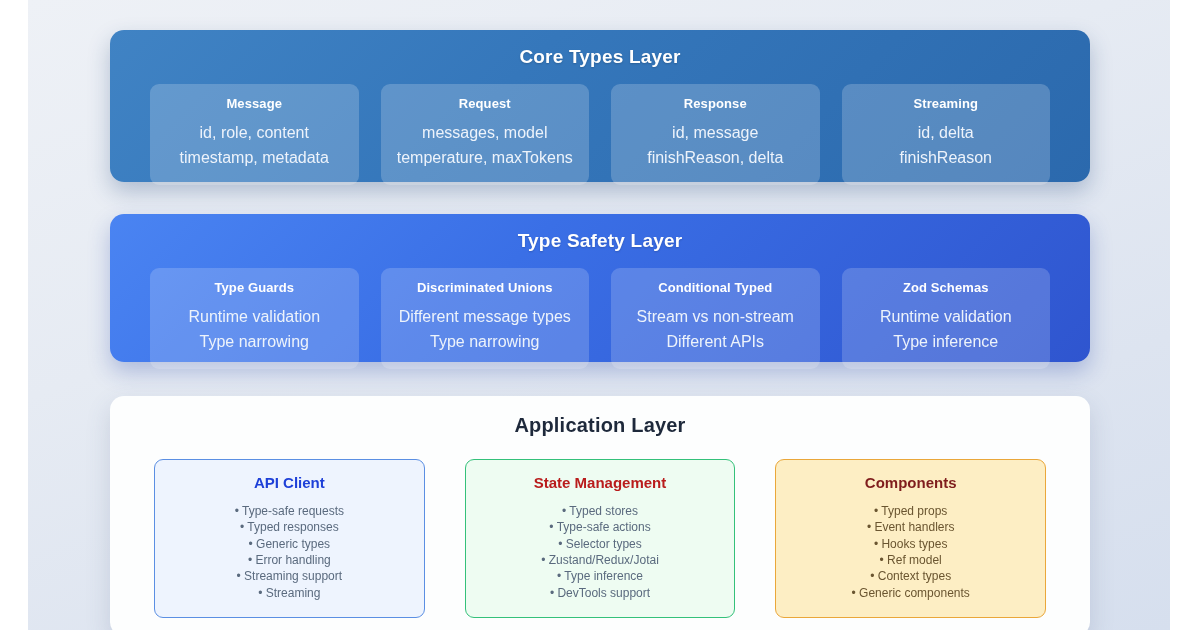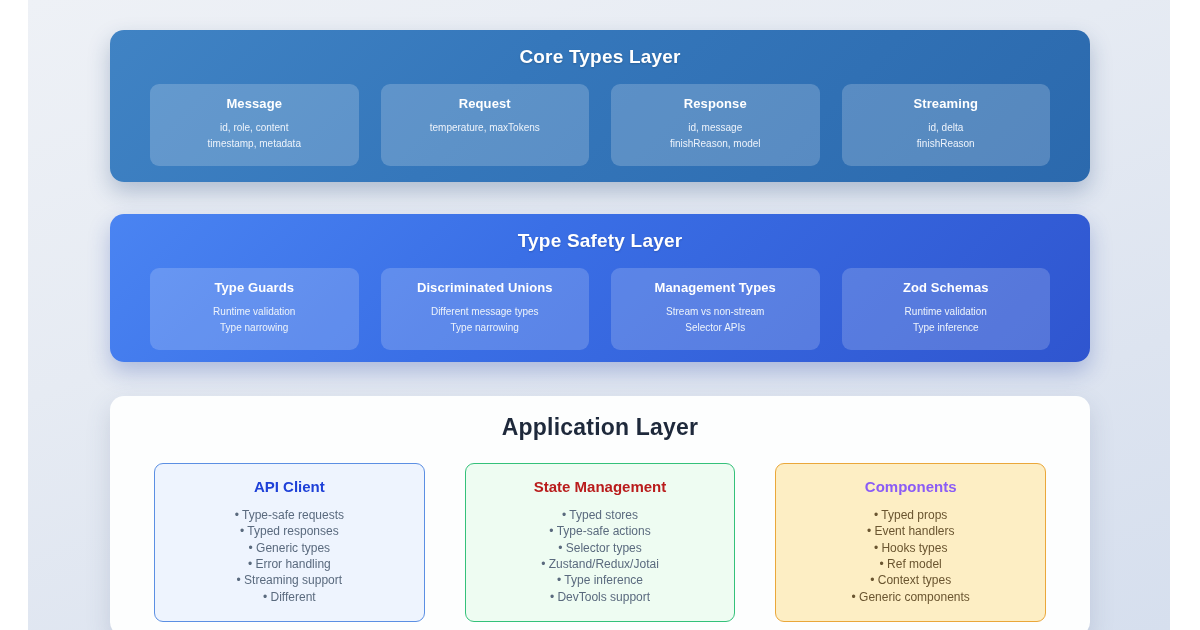--- a/index.html
+++ b/index.html
@@ -76,21 +76,21 @@
     font-weight: bold;
     letter-spacing: 0.2px;
     color: #ffffff;
     margin-bottom: 16px;
     text-shadow: 0 1px 2px rgba(0,0,0,0.18);
   }
 
   .layer-app .layer-title {
     color: #1e293b;
     text-shadow: none;
-    font-size: 23px;
+    font-size: 20px;
     margin-bottom: 22px;
   }
 
   
   .card-row {
     display: flex;
     gap: 22px;
   }
 
   .tile {
@@ -106,21 +106,21 @@
 
   .tile-title {
     font-size: 13px;
     font-weight: bold;
     color: #ffffff;
     margin-bottom: 9px;
     letter-spacing: 0.1px;
   }
 
   .tile-line {
-    font-size: 10px;
+    font-size: 16px;
     color: #edf3fb;
     line-height: 1.58;
   }
 
   
   .app-row {
     display: flex;
     justify-content: space-between;
     gap: 40px;
     padding: 0 4px;
@@ -140,21 +140,21 @@
   .app-card.green  { background: #eefcf2; border-color: #34c17a; }
   .app-card.amber  { background: #fdeec4; border-color: #eaa73a; }
 
   .app-title {
     font-size: 15px;
     font-weight: bold;
     margin-bottom: 12px;
   }
   .app-card.blue  .app-title { color: #1e40d8; }
   .app-card.green .app-title { color: #b91c1c; }
-  .app-card.amber .app-title { color: #8b5cf6; }
+  .app-card.amber .app-title { color: #7f1d1d; }
 
   .app-item {
     font-size: 12px;
     color: #5a6a7e;
     line-height: 1.36;
   }
   .app-card.amber .app-item { color: #6a5530; }
 </style>
 </head>
 <body>
@@ -169,27 +169,28 @@
       <div class="card-row">
 
         <div class="tile tile-core">
           <div class="tile-title">Message</div>
           <div class="tile-line">id, role, content</div>
           <div class="tile-line">timestamp, metadata</div>
         </div>
 
         <div class="tile tile-core">
           <div class="tile-title">Request</div>
+          <div class="tile-line">messages, model</div>
           <div class="tile-line">temperature, maxTokens</div>
         </div>
 
         <div class="tile tile-core">
           <div class="tile-title">Response</div>
           <div class="tile-line">id, message</div>
-          <div class="tile-line">finishReason, model</div>
+          <div class="tile-line">finishReason, delta</div>
         </div>
 
         <div class="tile tile-core">
           <div class="tile-title">Streaming</div>
           <div class="tile-line">id, delta</div>
           <div class="tile-line">finishReason</div>
         </div>
 
       </div>
     </section>
@@ -204,23 +205,23 @@
           <div class="tile-line">Type narrowing</div>
         </div>
 
         <div class="tile tile-safety">
           <div class="tile-title">Discriminated Unions</div>
           <div class="tile-line">Different message types</div>
           <div class="tile-line">Type narrowing</div>
         </div>
 
         <div class="tile tile-safety">
-          <div class="tile-title">Management Types</div>
+          <div class="tile-title">Conditional Typed</div>
           <div class="tile-line">Stream vs non-stream</div>
-          <div class="tile-line">Selector APIs</div>
+          <div class="tile-line">Different APIs</div>
         </div>
 
         <div class="tile tile-safety">
           <div class="tile-title">Zod Schemas</div>
           <div class="tile-line">Runtime validation</div>
           <div class="tile-line">Type inference</div>
         </div>
 
       </div>
     </section>
@@ -229,21 +230,21 @@
       <h2 class="layer-title">Application Layer</h2>
       <div class="app-row">
 
         <div class="app-card blue">
           <div class="app-title">API Client</div>
           <div class="app-item">• Type-safe requests</div>
           <div class="app-item">• Typed responses</div>
           <div class="app-item">• Generic types</div>
           <div class="app-item">• Error handling</div>
           <div class="app-item">• Streaming support</div>
-          <div class="app-item">• Different</div>
+          <div class="app-item">• Streaming</div>
         </div>
 
         <div class="app-card green">
           <div class="app-title">State Management</div>
           <div class="app-item">• Typed stores</div>
           <div class="app-item">• Type-safe actions</div>
           <div class="app-item">• Selector types</div>
           <div class="app-item">• Zustand/Redux/Jotai</div>
           <div class="app-item">• Type inference</div>
           <div class="app-item">• DevTools support</div>

